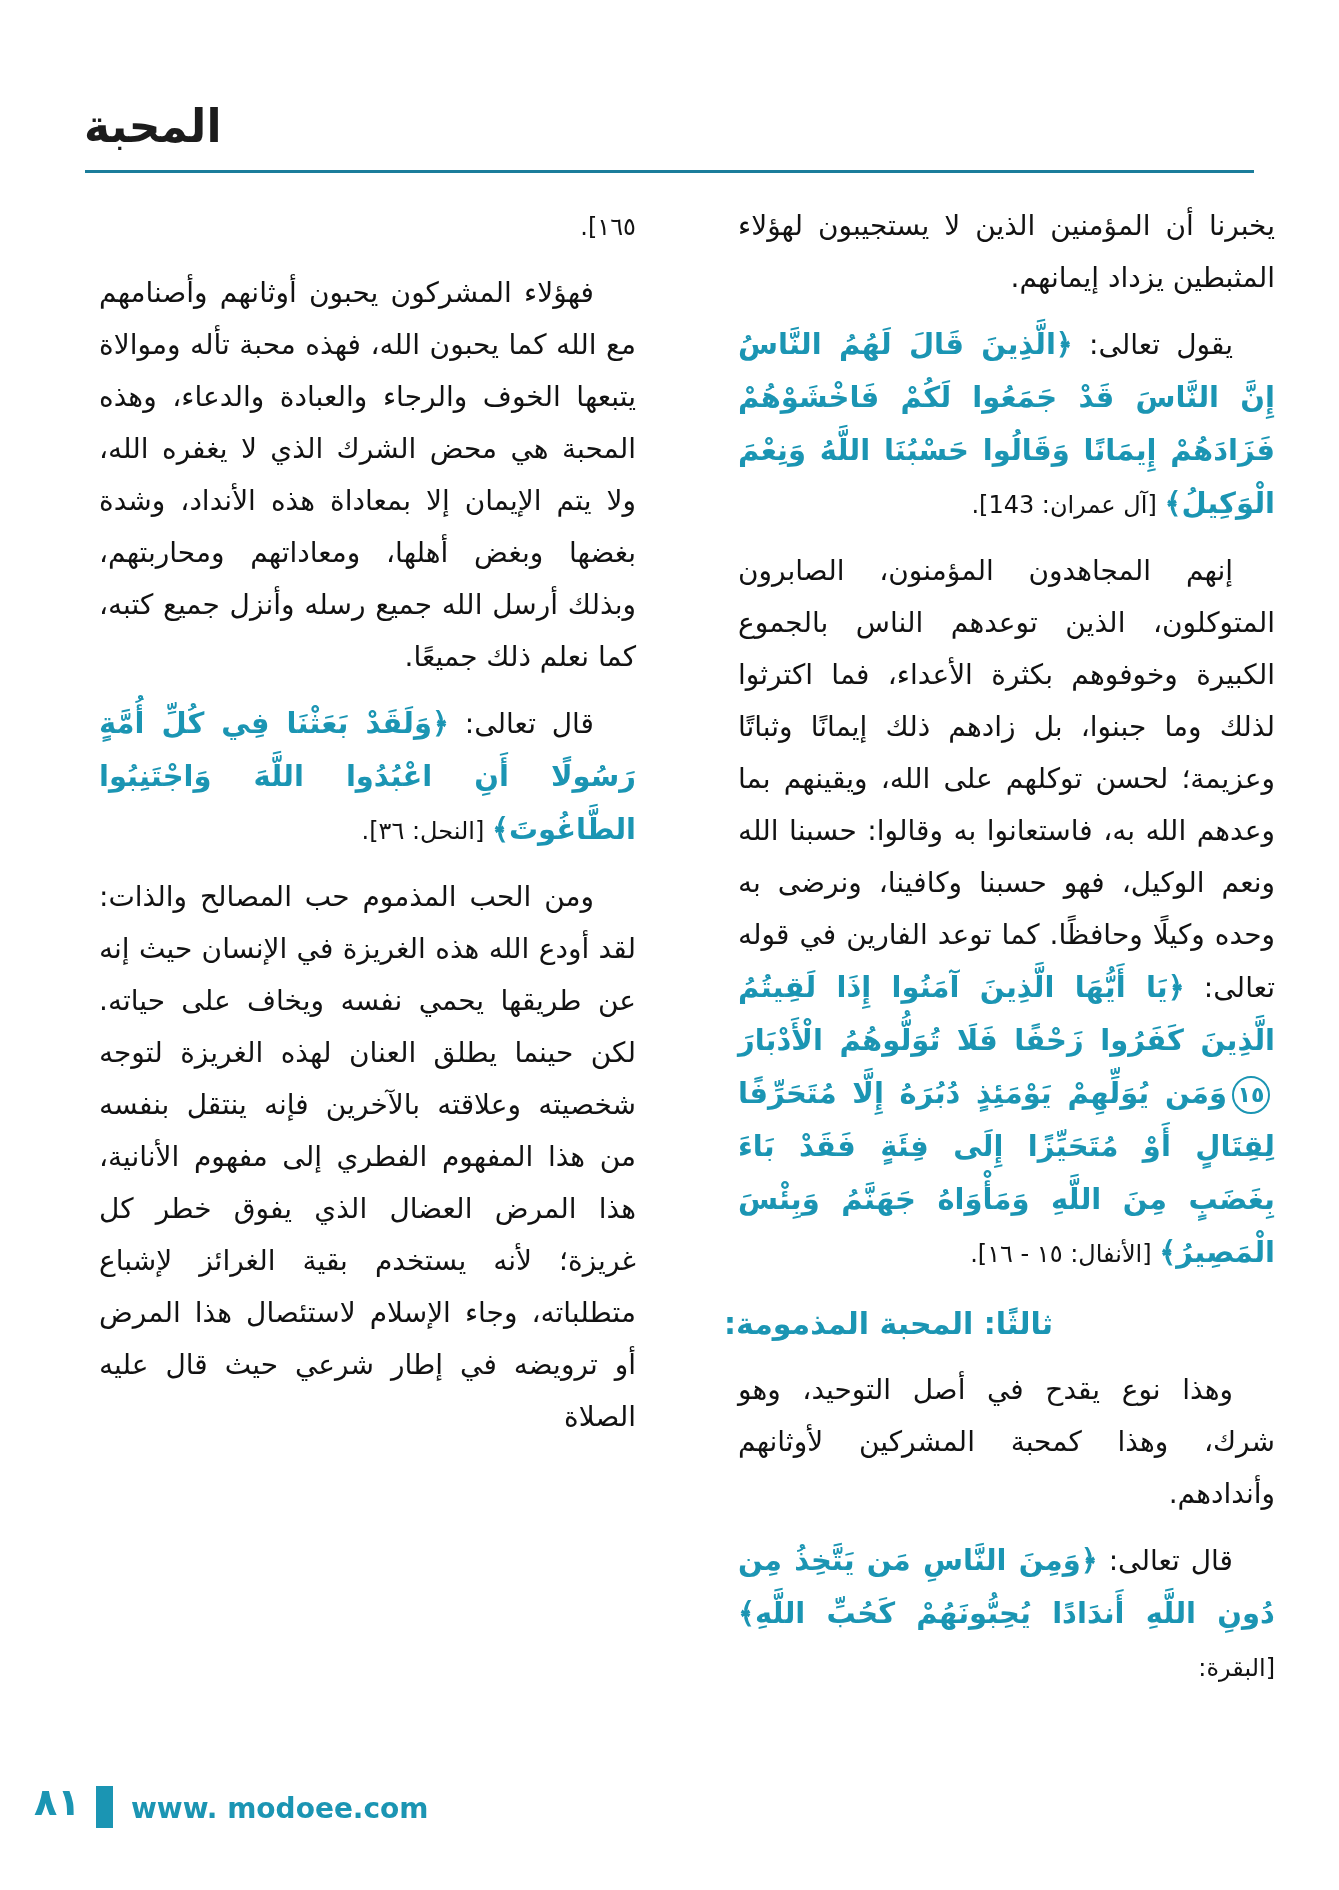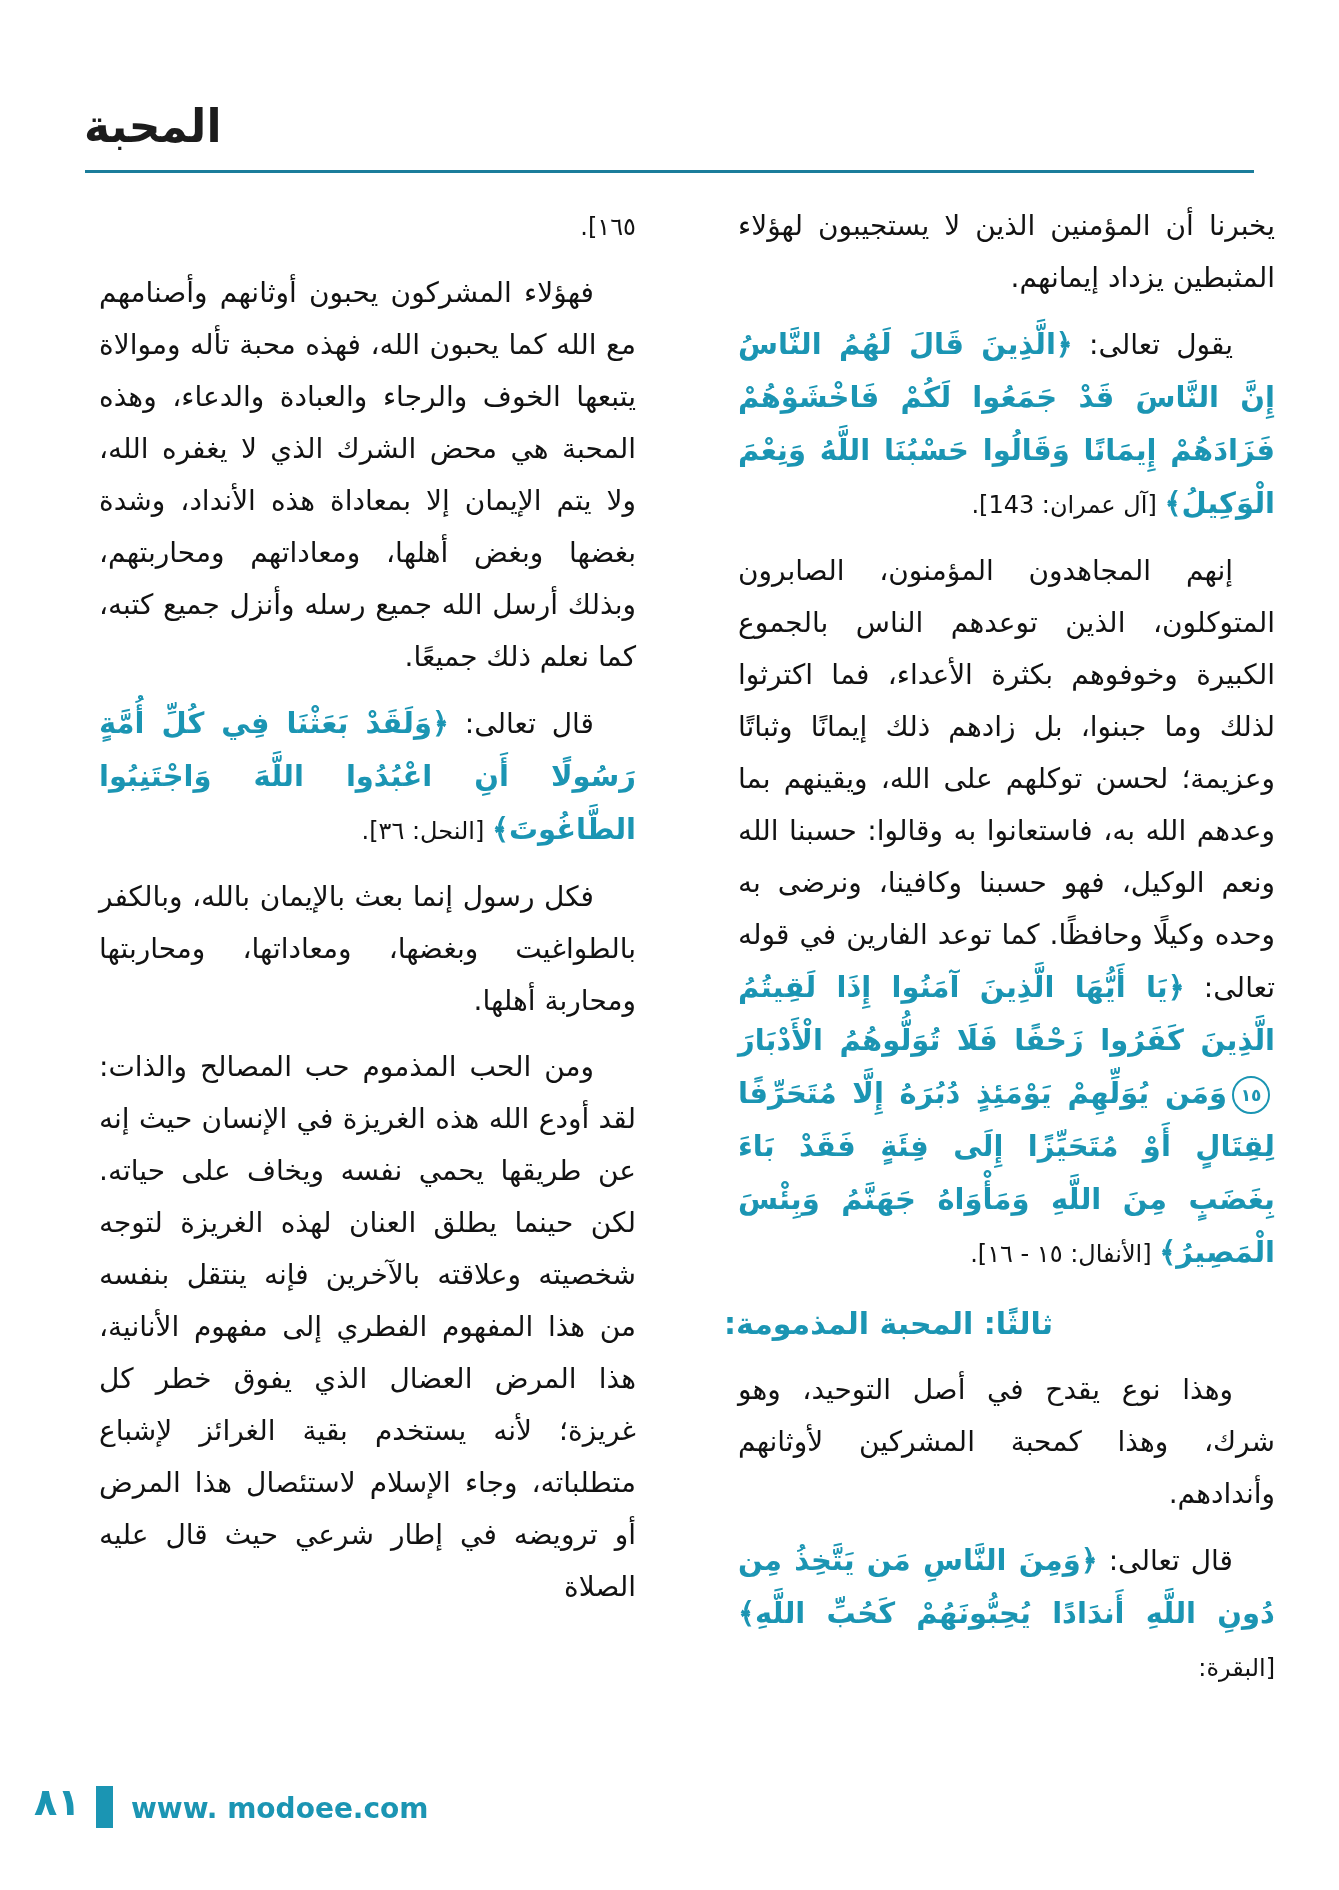--- a/index.html
+++ b/index.html
@@ -41,21 +41,21 @@
     color:var(--accent);font-weight:bold;font-size:30px;
     margin:18px 0 10px;text-align:left;
   }
   .run-body{color:var(--text);}
   .run-quran{color:var(--accent);font-weight:bold;font-size:29px;}
   .run-ref{color:var(--text);font-size:24px;}
   .run-heading{color:var(--accent);}
   .run-ayah{
     display:inline-flex;align-items:center;justify-content:center;
     width:34px;height:34px;border:2px solid var(--accent);border-radius:50%;
-    font-size:17px;line-height:1;color:var(--accent);font-weight:bold;
+    font-size:22px;line-height:1;color:var(--accent);font-weight:bold;
     margin:0 5px;vertical-align:middle;text-indent:0;
   }
   
   .footer-pagenum{
     position:absolute;left:34px;top:1780px;
     font-size:38px;color:var(--accent);font-weight:bold;direction:rtl;text-align:right;
   }
   .footer-bar{
     position:absolute;left:96px;top:1786px;
     width:17px;height:42px;background:var(--accent);
@@ -80,21 +80,20 @@
       <p class="para indent"><span class="run-body">إنهم المجاهدون المؤمنون، الصابرون المتوكلون، الذين توعدهم الناس بالجموع الكبيرة وخوفوهم بكثرة الأعداء، فما اكترثوا لذلك وما جبنوا، بل زادهم ذلك إيمانًا وثباتًا وعزيمة؛ لحسن توكلهم على الله، ويقينهم بما وعدهم الله به، فاستعانوا به وقالوا: حسبنا الله ونعم الوكيل، فهو حسبنا وكافينا، ونرضى به وحده وكيلًا وحافظًا. كما توعد الفارين في قوله تعالى: </span><span class="run-quran">﴿يَا أَيُّهَا الَّذِينَ آمَنُوا إِذَا لَقِيتُمُ الَّذِينَ كَفَرُوا زَحْفًا فَلَا تُوَلُّوهُمُ الْأَدْبَارَ</span><span class="run-ayah">١٥</span><span class="run-quran">وَمَن يُوَلِّهِمْ يَوْمَئِذٍ دُبُرَهُ إِلَّا مُتَحَرِّفًا لِقِتَالٍ أَوْ مُتَحَيِّزًا إِلَى فِئَةٍ فَقَدْ بَاءَ بِغَضَبٍ مِنَ اللَّهِ وَمَأْوَاهُ جَهَنَّمُ وَبِئْسَ الْمَصِيرُ﴾</span><span class="run-ref"> [الأنفال: ١٥ - ١٦].</span></p>
       <p class="para para-heading"><span class="run-heading">ثالثًا: المحبة المذمومة:</span></p>
       <p class="para indent"><span class="run-body">وهذا نوع يقدح في أصل التوحيد، وهو شرك، وهذا كمحبة المشركين لأوثانهم وأندادهم.</span></p>
       <p class="para indent"><span class="run-body">قال تعالى: </span><span class="run-quran">﴿وَمِنَ النَّاسِ مَن يَتَّخِذُ مِن دُونِ اللَّهِ أَندَادًا يُحِبُّونَهُمْ كَحُبِّ اللَّهِ﴾</span><span class="run-ref"> [البقرة:</span></p>
     </div>
 
   <div class="col col-left">
       <p class="para"><span class="run-ref">١٦٥].</span></p>
       <p class="para indent"><span class="run-body">فهؤلاء المشركون يحبون أوثانهم وأصنامهم مع الله كما يحبون الله، فهذه محبة تأله وموالاة يتبعها الخوف والرجاء والعبادة والدعاء، وهذه المحبة هي محض الشرك الذي لا يغفره الله، ولا يتم الإيمان إلا بمعاداة هذه الأنداد، وشدة بغضها وبغض أهلها، ومعاداتهم ومحاربتهم، وبذلك أرسل الله جميع رسله وأنزل جميع كتبه، كما نعلم ذلك جميعًا.</span></p>
       <p class="para indent"><span class="run-body">قال تعالى: </span><span class="run-quran">﴿وَلَقَدْ بَعَثْنَا فِي كُلِّ أُمَّةٍ رَسُولًا أَنِ اعْبُدُوا اللَّهَ وَاجْتَنِبُوا الطَّاغُوتَ﴾</span><span class="run-ref"> [النحل: ٣٦].</span></p>
-      <p class="para indent"><span class="run-body">فكل رسول إنما بعث بالإيمان بالله، وبالكفر بالطواغيت وبغضها، ومعاداتها، ومحاربتها ومحاربة أهلها.</span></p>
       <p class="para indent"><span class="run-body">ومن الحب المذموم حب المصالح والذات: لقد أودع الله هذه الغريزة في الإنسان حيث إنه عن طريقها يحمي نفسه ويخاف على حياته. لكن حينما يطلق العنان لهذه الغريزة لتوجه شخصيته وعلاقته بالآخرين فإنه ينتقل بنفسه من هذا المفهوم الفطري إلى مفهوم الأنانية، هذا المرض العضال الذي يفوق خطر كل غريزة؛ لأنه يستخدم بقية الغرائز لإشباع متطلباته، وجاء الإسلام لاستئصال هذا المرض أو ترويضه في إطار شرعي حيث قال عليه الصلاة</span></p>
     </div>
 
   <div class="footer-pagenum">٨١</div>
 
   <div class="footer-bar"></div>
 
   <div class="footer-site">www. modoee.com</div>
 
 </div>

